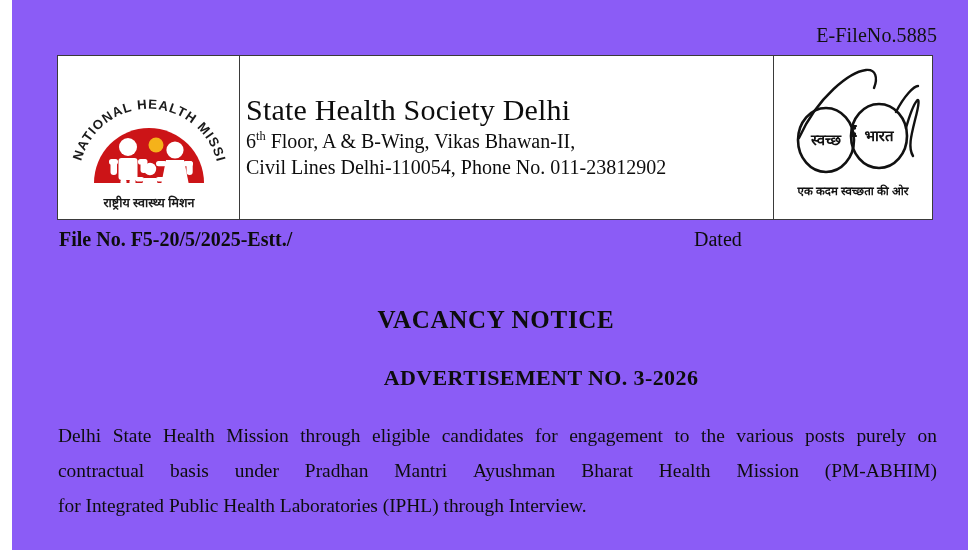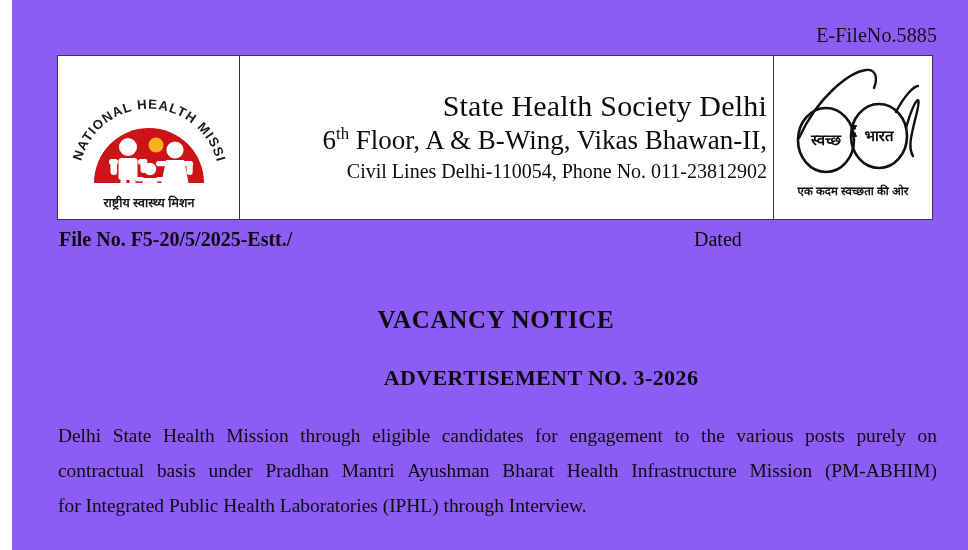--- a/index.html
+++ b/index.html
@@ -54,21 +54,21 @@
     display: flex;
     align-items: center;
     justify-content: center;
   }
   .cell-center {
     flex: 1;
     box-sizing: border-box;
     border-right: 1.6px solid #3a3a3a;
     display: flex;
     flex-direction: column;
-    align-items: flex-end;
+    align-items: flex-start;
     justify-content: center;
     padding: 2px 6px 4px;
   }
   .cell-logo-right {
     width: 158px;
     box-sizing: border-box;
     position: relative;
     display: flex;
     align-items: flex-start;
     justify-content: center;
@@ -81,21 +81,21 @@
     letter-spacing: 0.2px;
     white-space: nowrap;
   }
   .org-line2 {
     font-size: 26px;
     line-height: 1.22;
     letter-spacing: 0.1px;
     white-space: nowrap;
   }
   .org-line3 {
-    font-size: 27px;
+    font-size: 20px;
     line-height: 1.3;
     white-space: nowrap;
     margin-top: 1px;
   }
   .org-line4 {
     font-size: 20px;
     line-height: 1.3;
     white-space: nowrap;
   }
   .org-line3 sup {
@@ -308,20 +308,19 @@
       </span>
     <span class="ln just" id="body-line-2">
         <span>contractual</span>
         <span>basis</span>
         <span>under</span>
         <span>Pradhan</span>
         <span>Mantri</span>
         <span>Ayushman</span>
         <span>Bharat</span>
         <span>Health</span>
-        <span>Infrastructure</span>
         <span>Mission</span>
         <span>(PM-ABHIM)</span>
       </span>
     <span class="ln" id="body-line-3">for Integrated Public Health Laboratories (IPHL) through Interview.</span>
   </div>
 
 </div>
 
 </body></html>

